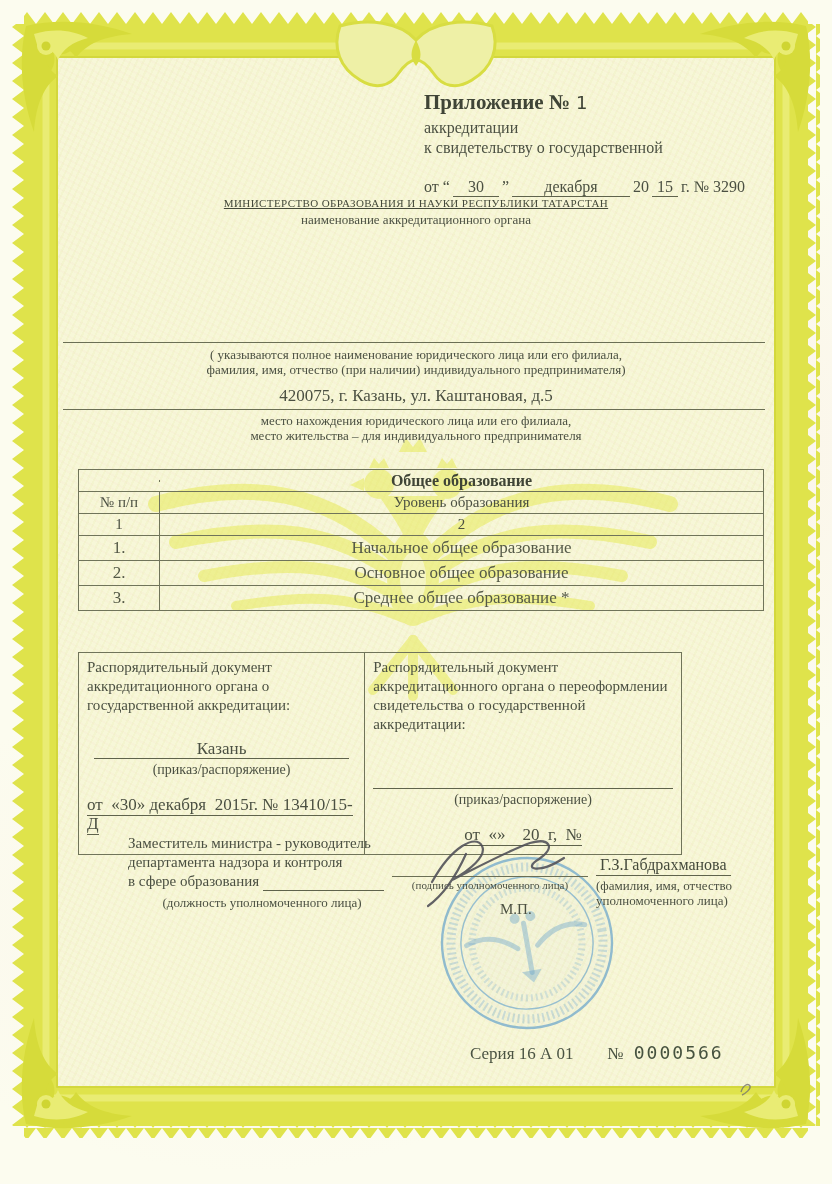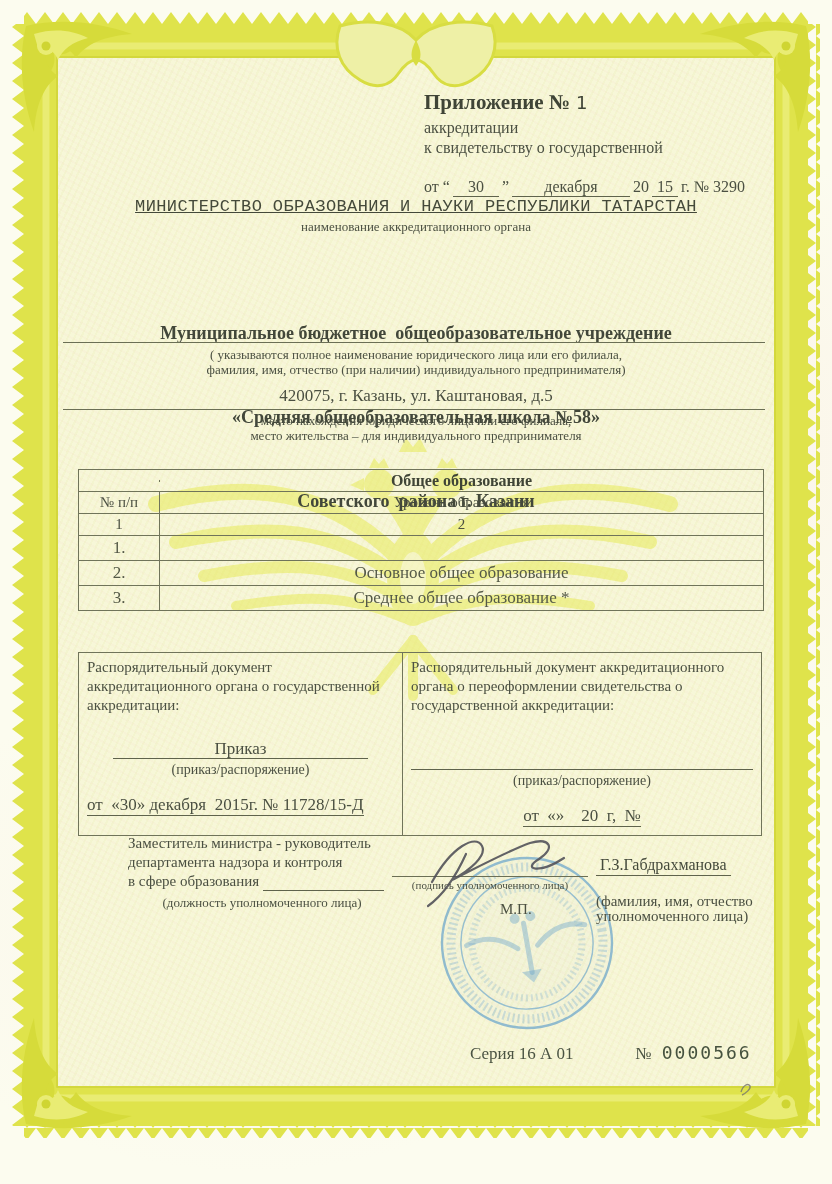--- a/index.html
+++ b/index.html
@@ -28,21 +28,21 @@
 
   .hdr{position:absolute;left:424px;top:90px;width:345px;}
   .hdr-title{font-size:21px;font-weight:bold;color:#3f4436;}
   .hdr-title .num{font-family:"DejaVu Sans", sans-serif;font-weight:normal;font-size:18px;margin-left:6px;}
   .hdr-sub{font-size:16px;line-height:20px;margin-top:3px;}
   .hdr-date{font-size:16px;margin-top:8px;white-space:nowrap;}
   .blank{display:inline-block;border-bottom:1px solid #5f634c;text-align:center;margin:12px 3px;}
   .w46{width:46px;} .w118{width:118px;} .w26{width:26px;}
 
   .authority{position:absolute;left:60px;top:197px;width:712px;text-align:center;}
-  .authority-name{font-size:17px;letter-spacing:.4px;text-decoration:underline;color:#44493a;font-family:Liberation Mono, monospace;}
+  .authority-name{font-size:11px;letter-spacing:.4px;text-decoration:underline;color:#44493a;}
   .authority-cap{font-size:13px;margin-top:3px;}
 
   .org{position:absolute;left:60px;top:263px;width:712px;text-align:center;font-weight:bold;
        font-size:18px;line-height:28px;color:#42473a;white-space:pre-wrap;}
   .rule{position:absolute;border-top:1px solid #6b6f55;}
   .org-rule{left:63px;top:342px;width:702px;}
   .small-cap{font-size:13px;line-height:15px;text-align:center;}
   .org-caps{position:absolute;left:60px;top:347px;width:712px;}
 
   .addr-val{position:absolute;left:60px;top:386px;width:712px;text-align:center;font-size:17px;}
@@ -51,45 +51,45 @@
 
   .tbl{position:absolute;left:78px;top:469px;width:684px;border:1px solid #70745a;background:transparent;}
   .tr{display:flex;border-top:1px solid #70745a;}
   .tr:first-child{border-top:none;align-items:center;}
   .td{padding:1px 4px;text-align:center;font-size:15px;line-height:19px;}
   .td-num{width:72px;border-right:1px solid #70745a;flex:none;}
   .td-lvl{flex:1;}
   .tr.title .td{font-size:16px;font-weight:bold;color:#3f4436;}
   .tr.data .td{font-size:17px;line-height:22px;color:#545947;}
 
-  .boxes{position:absolute;left:78px;top:652px;width:684px;display:flex;}
+  .boxes{position:absolute;left:78px;top:652px;width:604px;display:flex;}
   .box{border:1px solid #70745a;padding:5px 8px 10px 8px;font-size:15px;line-height:19px;box-sizing:border-box;}
   .box-left{width:325px;}
   .box-right{width:360px;margin-left:-1px;}
   .box-value-row{text-align:center;margin-top:24px;}
   .box-value{display:inline-block;min-width:255px;border-bottom:1px solid #5f634c;font-size:17px;}
   .box-cap{text-align:center;font-size:14px;margin-top:1px;}
   .box-date{margin-top:16px;font-size:17px;white-space:pre-wrap;}
   .box-date .u{border-bottom:1px solid #5f634c;padding-bottom:1px;}
   .box-right .box-blank{height:22px;margin-top:32px;border-bottom:1px solid #5f634c;}
   .box-right .box-date{text-align:center;}
 
   .sig-left{position:absolute;left:80px;top:834px;width:256px;font-size:15px;line-height:19px;margin-left:48px;}
   .sig-left-line3{display:flex;}
   .sig-left-line3 .fill{flex:1;border-bottom:1px solid #5f634c;margin-left:4px;}
   .sig-left-cap{font-size:13px;text-align:center;width:240px;margin-left:14px;margin-top:2px;}
   .sig-mid-rule{left:392px;top:876px;width:196px;}
   .sig-mid-cap{position:absolute;left:388px;top:879px;width:204px;font-size:11px;text-align:center;}
   .mp{position:absolute;left:500px;top:901px;font-size:15px;}
   .sig-right{position:absolute;left:596px;top:856px;width:176px;}
   .sig-name{display:inline-block;border-bottom:1px solid #5f634c;font-size:16px;padding:0 4px 1px 4px;color:#454a3c;}
-  .sig-right-caps{font-size:15px;line-height:15px;margin-top:18px;}
+  .sig-right-caps{font-size:13px;line-height:15px;margin-top:2px;}
 
   .footer{position:absolute;left:470px;top:1042px;display:flex;align-items:baseline;font-size:17px;color:#4a5342;}
-  .footer .series{margin-right:62px;}
+  .footer .series{margin-right:34px;}
   .footer .no-sign{margin-right:10px;}
   .footer .serial{font-family:"DejaVu Sans Mono", monospace;font-size:18px;letter-spacing:2px;color:#46523f;}
 
   .stray{position:absolute;left:738px;top:1082px;width:14px;height:16px;z-index:3;}
 </style>
 </head>
 <body>
 
 <div class="cert">
 
@@ -209,25 +209,20 @@
       <div class="hdr-date">
         <span>от “</span><span class="blank w46">30</span><span>”</span><span class="blank w118">декабря</span><span>20</span><span class="blank w26">15</span><span>г. №</span> <span>3290</span>
       </div>
     </div>
 
     <div class="authority">
       <div class="authority-name">МИНИСТЕРСТВО ОБРАЗОВАНИЯ И НАУКИ РЕСПУБЛИКИ ТАТАРСТАН</div>
       <div class="authority-cap">наименование аккредитационного органа</div>
     </div>
 
-    <div class="org">
-      <div>Муниципальное бюджетное  общеобразовательное учреждение</div>
-      <div>«Средняя общеобразовательная школа №58»</div>
-      <div>Советского  района г. Казани</div>
-    </div>
     <div class="rule org-rule"></div>
     <div class="org-caps small-cap">
       <div>( указываются полное наименование юридического лица или его филиала,</div>
       <div>фамилия, имя, отчество (при наличии) индивидуального предпринимателя)</div>
     </div>
 
     <div class="addr-val">420075, г. Казань, ул. Каштановая, д.5</div>
     <div class="rule addr-rule"></div>
     <div class="addr-caps small-cap">
       <div>место нахождения юридического лица или его филиала,</div>
@@ -242,37 +237,38 @@
       <div class="tr">
         <div class="td td-num">№ п/п</div>
         <div class="td td-lvl">Уровень образования</div>
       </div>
       <div class="tr">
         <div class="td td-num">1</div>
         <div class="td td-lvl">2</div>
       </div>
       <div class="tr data">
         <div class="td td-num">1.</div>
+        <div class="td td-lvl">Начальное общее образование</div>
       </div>
       <div class="tr data">
         <div class="td td-num">2.</div>
         <div class="td td-lvl">Основное общее образование</div>
       </div>
       <div class="tr data">
         <div class="td td-num">3.</div>
         <div class="td td-lvl">Среднее общее образование *</div>
       </div>
     </div>
 
     <div class="boxes">
       <div class="box box-left">
         <div>Распорядительный документ аккредитационного органа о государственной аккредитации:</div>
-        <div class="box-value-row"><span class="box-value">Приказ</span></div>
+        <div class="box-value-row"><span class="box-value">Казань</span></div>
         <div class="box-cap">(приказ/распоряжение)</div>
-        <div class="box-date"><span class="u">от  «30» декабря  2015г. № 11728/15-Д</span></div>
+        <div class="box-date"><span class="u">от  «30» декабря  2015г. № 13410/15-Д</span></div>
       </div>
       <div class="box box-right">
         <div>Распорядительный документ аккредитационного органа о переоформлении свидетельства о государственной аккредитации:</div>
         <div class="box-blank"></div>
         <div class="box-cap">(приказ/распоряжение)</div>
         <div class="box-date"><span class="u">от  «»    20  г,  №</span></div>
       </div>
     </div>
 
     <div class="sig-left">

